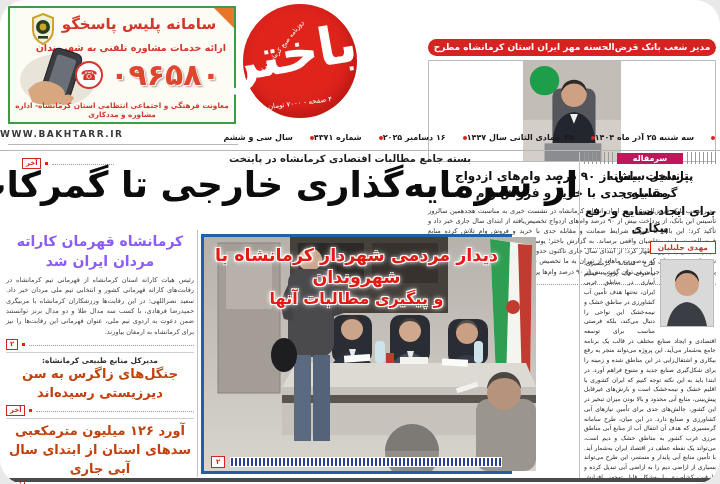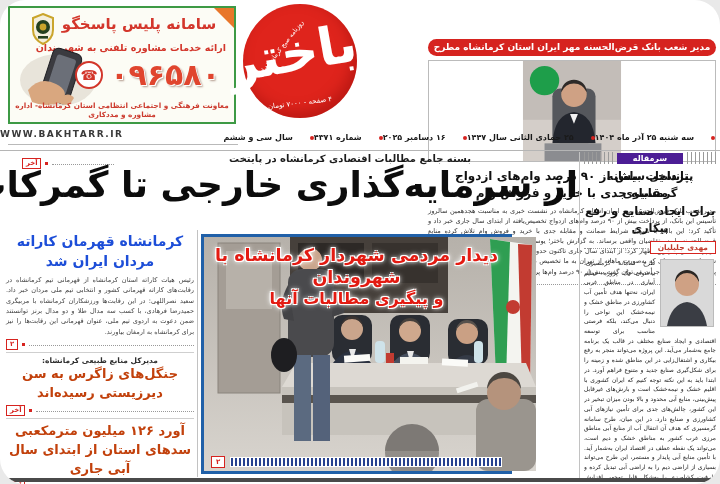--- a/index.html
+++ b/index.html
@@ -63,39 +63,39 @@
   
   .vrule-r{left:579px;top:152px;width:0;height:326px;border-right:1px solid #c2c2c2;}
   .vrule-l{left:197px;top:230px;width:0;height:247px;border-right:1px solid #c2c2c2;}
 
   
   .leftcol{left:6px;top:228px;width:188px;}
   .lc-art{padding:3px 0 2px;border-bottom:1px solid #cfcfcf;}
   .lc-art:last-child{border-bottom:none;}
   .lc-kicker{font-size:7.5px;font-weight:bold;color:#2e2e2e;text-align:center;}
   .lc-headline{font-size:13px;font-weight:bold;color:#c2410c;text-align:center;line-height:1.45;}
-  .lc-headline.big{font-size:14px;color:#1d4ed8;}
+  .lc-headline.big{font-size:14px;color:#8b5cf6;}
   .lc-body{font-size:6.55px;color:#444;text-align:justify;line-height:1.6;margin-top:3px;}
 
   
   .photo{left:201px;top:234px;width:311px;height:240px;border:3px solid #2060a8;box-sizing:border-box;
          background:#fde047;box-shadow:inset 0 0 0 2px #fff;}
   .ph-overlay{position:absolute;top:8px;left:4px;right:4px;text-align:center;font-weight:bold;color:#e31b12;
       text-shadow:-1px -1px 0 #fff,1px -1px 0 #fff,-1px 1px 0 #fff,1px 1px 0 #fff,0 0 4px #fff,0 0 6px #fff;}
   .ph-l1{font-size:17.5px;line-height:1.25;}
   .ph-l2{font-size:16px;line-height:1.3;}
   .ph-bottom{position:absolute;bottom:4px;left:7px;right:7px;height:11px;display:flex;align-items:center;gap:5px;direction:ltr;}
   .ph-ref{border:1px solid #d6231f;background:#fff;color:#d6231f;font-size:7px;font-weight:bold;padding:0 4px;line-height:10px;}
   .barcode{flex:1;height:8px;background:repeating-linear-gradient(90deg,#25418f 0 2px,#fdfdfd 2px 4px);border:1px solid #fff;}
 
   
   .editorial{left:584px;top:152px;width:132px;height:326px;overflow:hidden;}
   .ed-badgerow{display:flex;align-items:center;gap:4px;margin-bottom:4px;}
   .hatch{flex:1;height:12px;background:repeating-linear-gradient(90deg,#9a9a9a 0 1px,transparent 1px 4px);}
-  .ed-badge{background:#4c1d95;color:#fff;font-size:8px;font-weight:bold;padding:1px 16px;white-space:nowrap;}
+  .ed-badge{background:#be185d;color:#fff;font-size:8px;font-weight:bold;padding:1px 16px;white-space:nowrap;}
   .ed-headline{font-size:11.5px;font-weight:bold;color:#141414;text-align:center;line-height:1.5;margin:2px 0 4px;}
   .auth-row{display:flex;align-items:center;gap:4px;direction:ltr;margin:2px 0 4px;}
   .auth-line{flex:1;border-bottom:1px dotted #999;height:1px;}
   .auth-box{border:1px solid #d6231f;color:#c0392b;font-size:7.5px;font-weight:bold;padding:1px 7px;background:#fff;}
   .ed-photo{float:right;width:52px;height:66px;margin:1px 2px 3px 5px;border:1px solid #bbb;}
   .ed-body{font-size:6px;color:#222;text-align:justify;line-height:1.62;}
 
   .bottom-bar{left:0;top:478px;width:720px;height:4px;background:#4a4a4a;}
 </style>
 </head>

